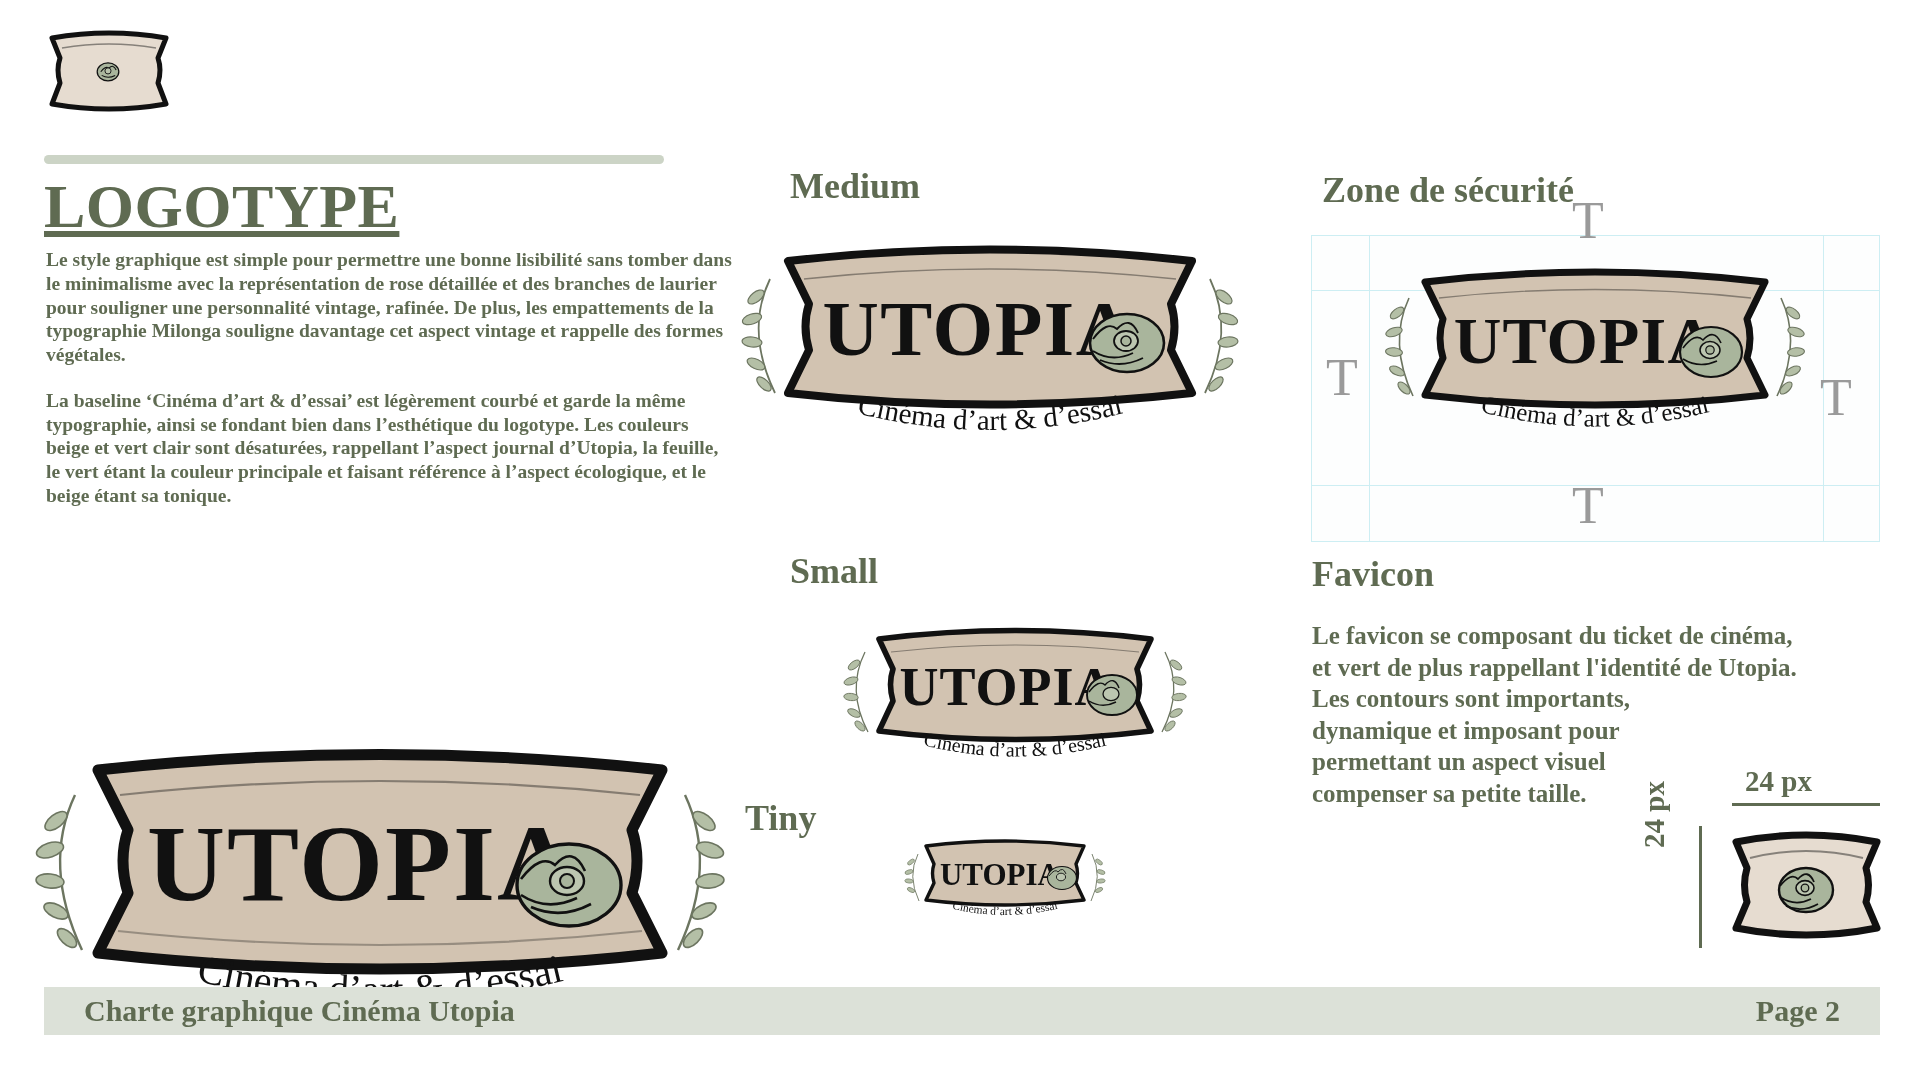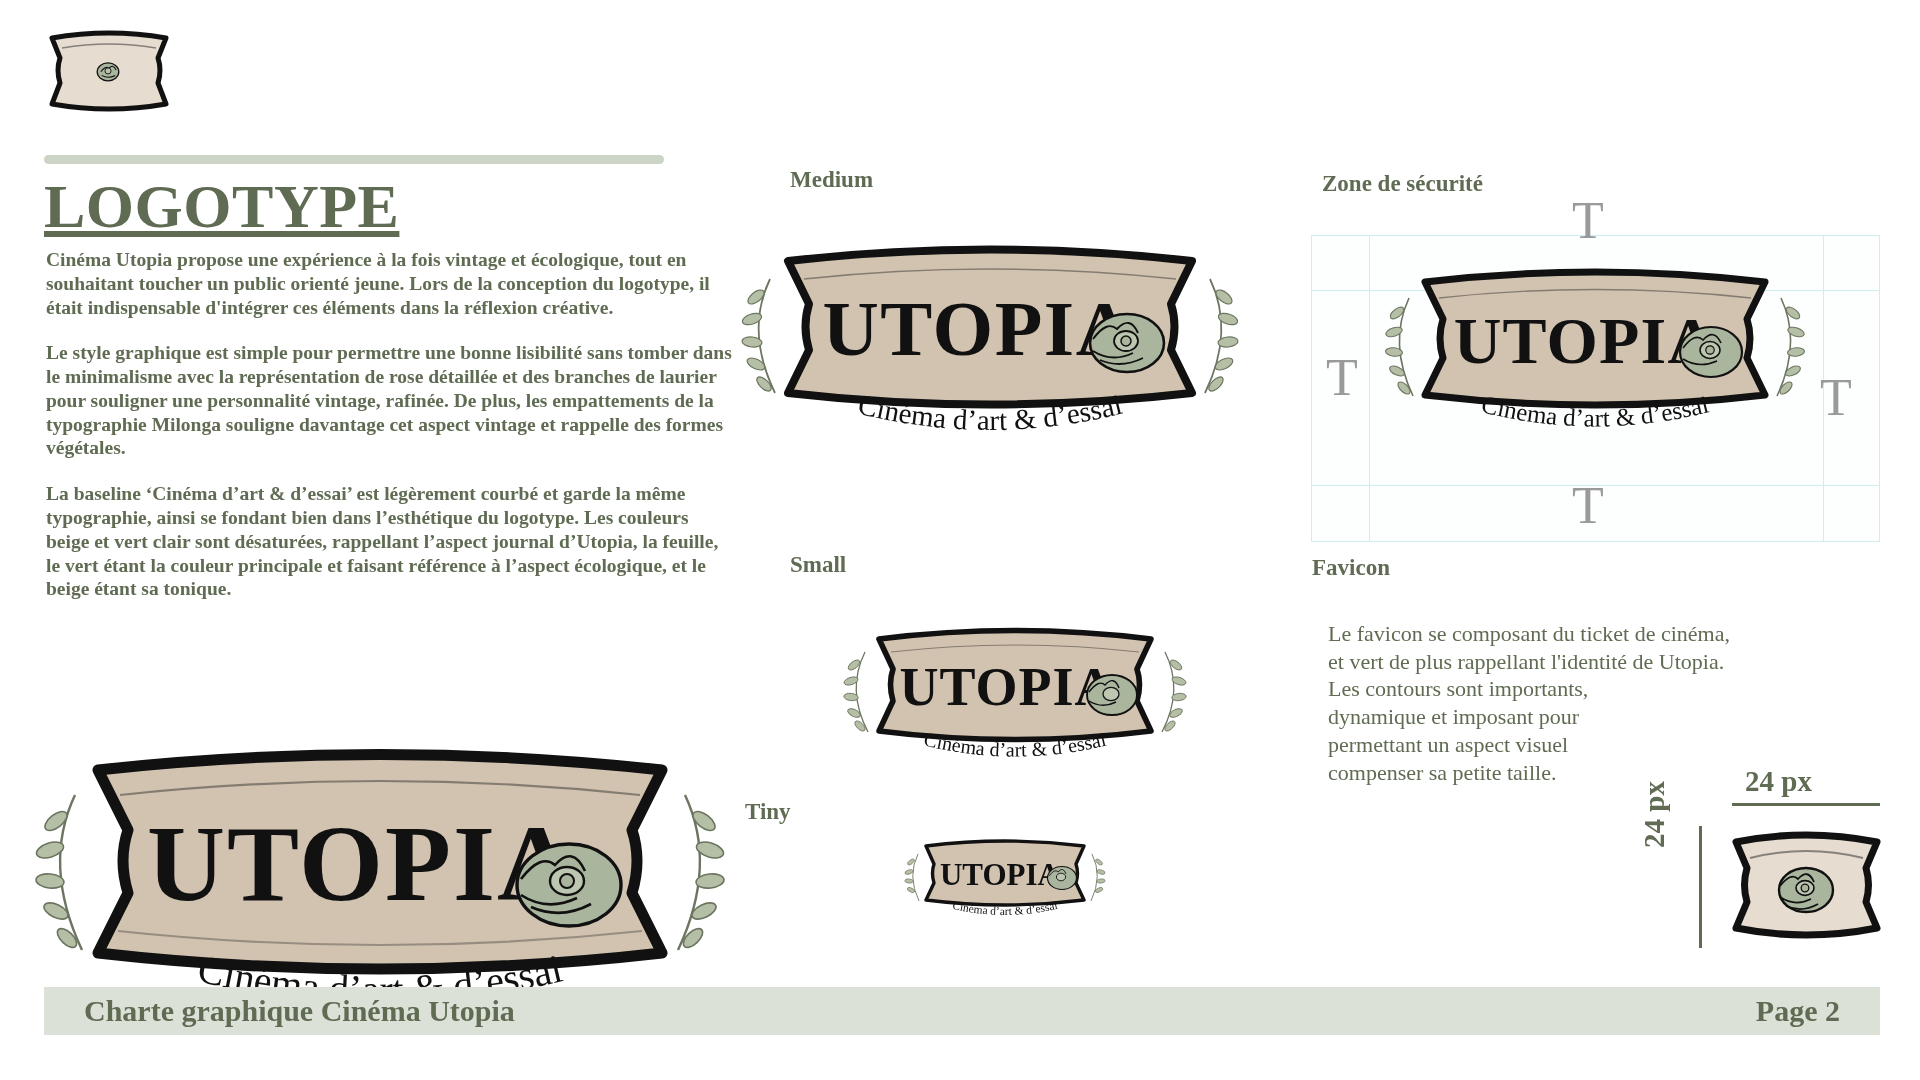--- a/index.html
+++ b/index.html
@@ -41,31 +41,31 @@
   #intro-copy {
     position:absolute; left:46px; top:248px; width:690px;
     color:var(--green); font-size:19.5px; font-weight:700; line-height:1.22;
   }
   #intro-copy p { margin:0 0 22px 0; }
   #intro-copy p:last-child { margin-bottom:0; }
 
   
   .sec-head {
     position:absolute; color:var(--green);
-    font-size:23px; font-weight:700; line-height:1;
+    font-size:36px; font-weight:700; line-height:1;
   }
   #head-medium  { left:790px;  top:168px; }
   #head-small   { left:790px;  top:553px; }
   #head-tiny    { left:745px;  top:800px; }
   #head-zone    { left:1322px; top:172px; }
   #head-favicon { left:1312px; top:556px; }
 
   #favicon-copy {
     position:absolute; left:1312px; top:620px; width:580px;
-    color:var(--green); font-size:22px; font-weight:400; line-height:1.26;margin-left:16px;
+    color:var(--green); font-size:25px; font-weight:700; line-height:1.26;
   }
 
   
   #zone-box {
     position:absolute; left:1311px; top:235px; width:569px; height:307px;
     background:#fdfefe;
   }
   #zone-box .gl { position:absolute; background:var(--guide); }
   #zone-box .gl.h { height:1px; left:0; right:0; }
   #zone-box .gl.v { width:1px; top:0; bottom:0; }
@@ -129,21 +129,20 @@
       <circle cx="10" cy="11" r="3.4" fill="#b8c2ab" stroke="#111" stroke-width="1"></circle>
     </g>
   </svg>
 </div>
 
 <div id="rule-top"></div>
 
 <h1 id="page-title">LOGOTYPE</h1>
 
 <div id="intro-copy">
-  <p>Cinéma Utopia propose une expérience à la fois vintage et écologique, tout en souhaitant toucher un public orienté jeune. Lors de la conception du logotype, il était indispensable d'intégrer ces éléments dans la réflexion créative.</p>
   <p>Le style graphique est simple pour permettre une bonne lisibilité sans tomber dans le minimalisme avec la représentation de rose  détaillée et des branches de laurier pour souligner une personnalité vintage, rafinée. De plus, les empattements de la typographie Milonga souligne davantage cet aspect vintage et rappelle des formes végétales.</p>
   <p>La baseline ‘Cinéma d’art &amp; d’essai’ est légèrement courbé et garde la même typographie, ainsi se fondant bien dans l’esthétique du logotype. Les couleurs beige et vert clair sont désaturées, rappellant l’aspect journal d’Utopia, la feuille, le vert étant la couleur principale et faisant référence à l’aspect écologique, et le beige étant sa tonique.</p>
 </div>
 
 <div class="sec-head" id="head-medium">Medium</div>
 <div class="sec-head" id="head-small">Small</div>
 <div class="sec-head" id="head-tiny">Tiny</div>
 <div class="sec-head" id="head-zone">Zone de sécurité</div>
 <div class="sec-head" id="head-favicon">Favicon</div>
 

